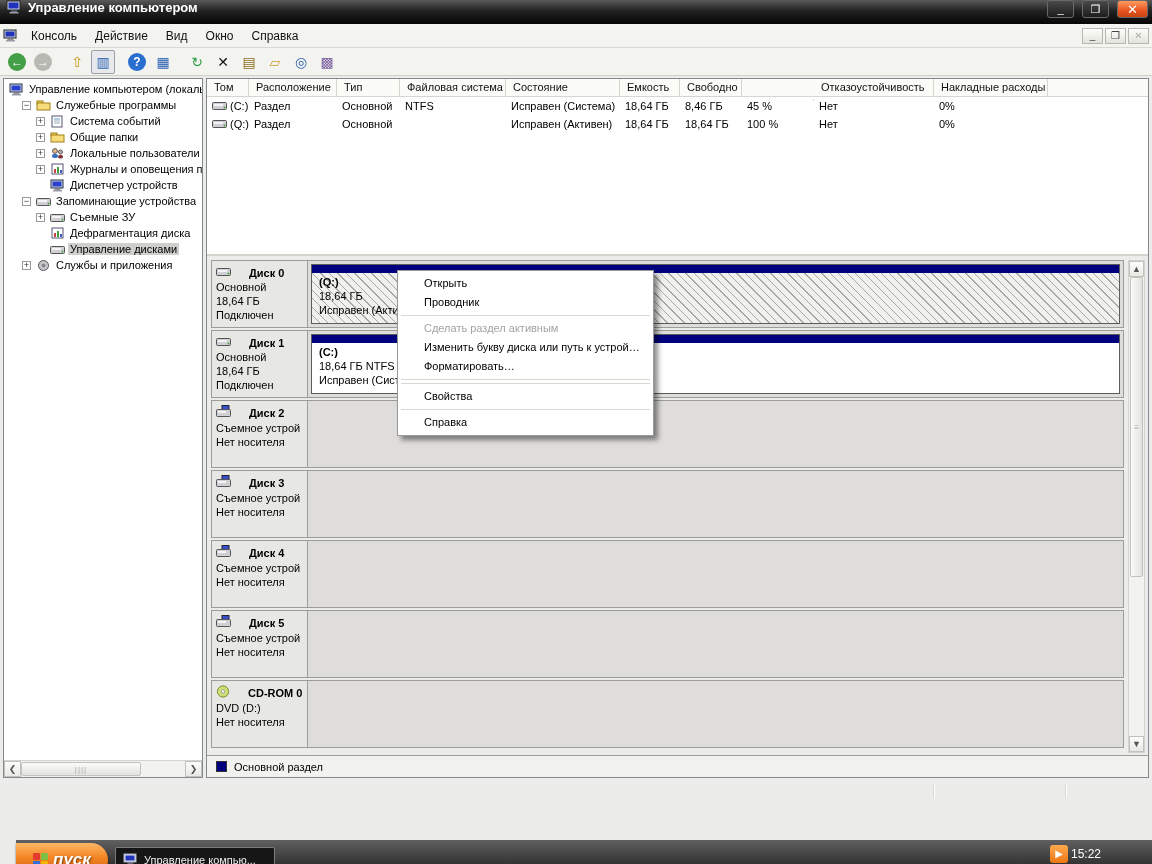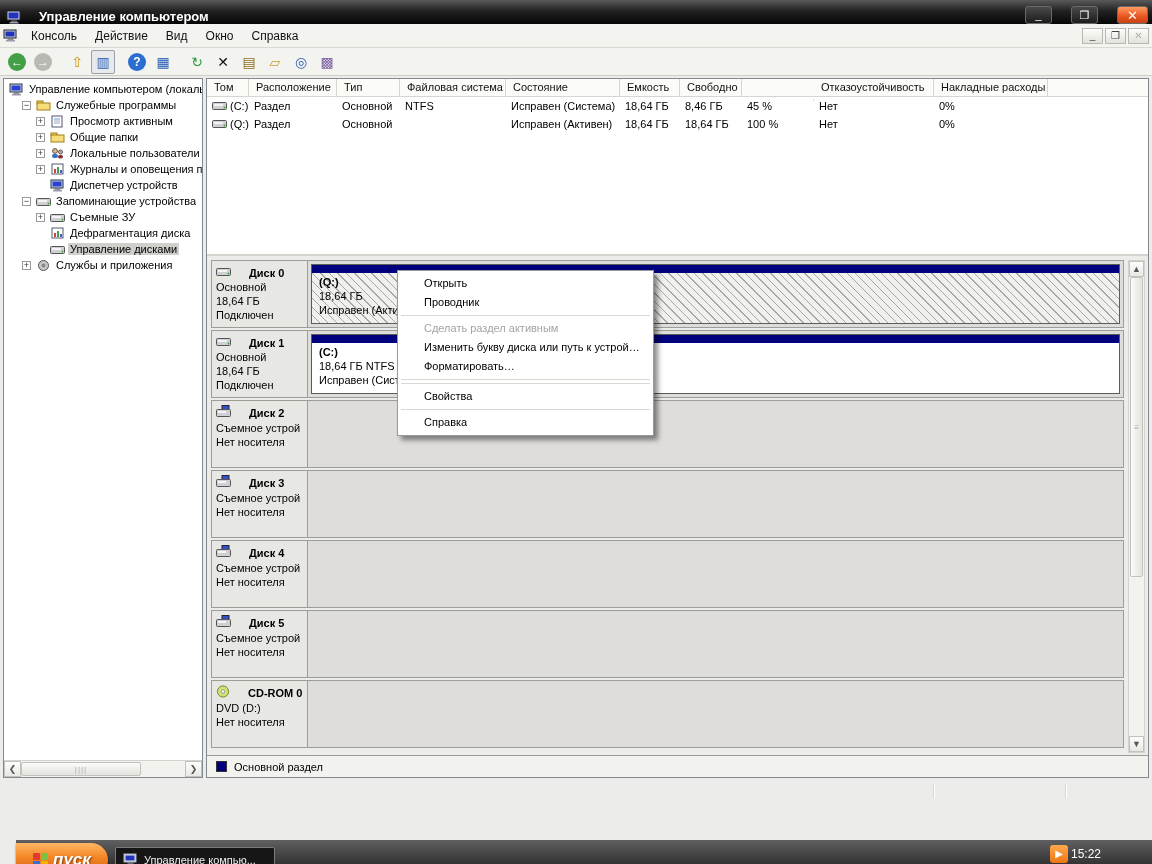--- a/index.html
+++ b/index.html
@@ -3,21 +3,21 @@
 <meta charset="utf-8">
 <style>
   html,body{margin:0;padding:0;background:#000;}
   *{box-sizing:border-box;}
   .screen{position:relative;width:1152px;height:864px;overflow:hidden;
     font-family:"Liberation Sans","DejaVu Sans",sans-serif;background:#ececea;}
 
   
   .titlebar{position:absolute;top:0;left:0;right:0;height:24px;
     background:linear-gradient(#5a5a5a,#222 45%,#050505);
-    display:flex;align-items:flex-end;gap:17px;padding:0 4px 0 6px;color:#fff;}
+    display:flex;align-items:flex-start;gap:6px;padding:0 4px 0 6px;color:#fff;}
   .titlebar .title{font-weight:bold;font-size:13px;flex:1;white-space:nowrap;}
   .cap-btn{width:27px;height:18px;margin-left:2px;border:1px solid #6a6a6a;border-radius:3px;
     background:linear-gradient(#4a4a4a,#1c1c1c);color:#fff;display:flex;align-items:center;
     justify-content:center;font-size:11px;line-height:1;}
   .cap-btn.close{width:31px;background:linear-gradient(#ff9a60,#e85420 60%,#c74312);font-weight:bold;font-size:13px;}
 
   
   .menubar{position:absolute;top:24px;left:0;right:0;height:24px;background:#f3f3f0;
     border-bottom:1px solid #d9d9d4;display:flex;align-items:center;padding:0 3px;}
   .menu-item{font-size:12px;color:#111;padding:3px 9px;}
@@ -243,21 +243,21 @@
           <div class="trow" style="padding-left: 30px;">
             <span class="expander">+</span>
             <span class="ticon">
               <svg width="12" height="13">
                 <rect x="1" y="1" width="10" height="11" fill="#fff" stroke="#557"></rect>
                 <rect x="3" y="3.5" width="6" height="1" fill="#69c"></rect>
                 <rect x="3" y="5.5" width="6" height="1" fill="#9ab"></rect>
                 <rect x="3" y="7.5" width="6" height="1" fill="#9ab"></rect>
               </svg>
             </span>
-            <span class="lbl">Просмотр активным</span>
+            <span class="lbl">Система событий</span>
           </div>
           <div class="trow" style="padding-left: 30px;">
             <span class="expander">+</span>
             <span class="ticon">
               <svg width="15" height="12">
                 <rect x="1" y="2" width="6" height="3" fill="#f0cf5e" stroke="#a08018"></rect>
                 <rect x="1" y="4" width="13" height="7" fill="#f6dc7a" stroke="#a08018"></rect>
               </svg>
             </span>
             <span class="lbl">Общие папки</span>

